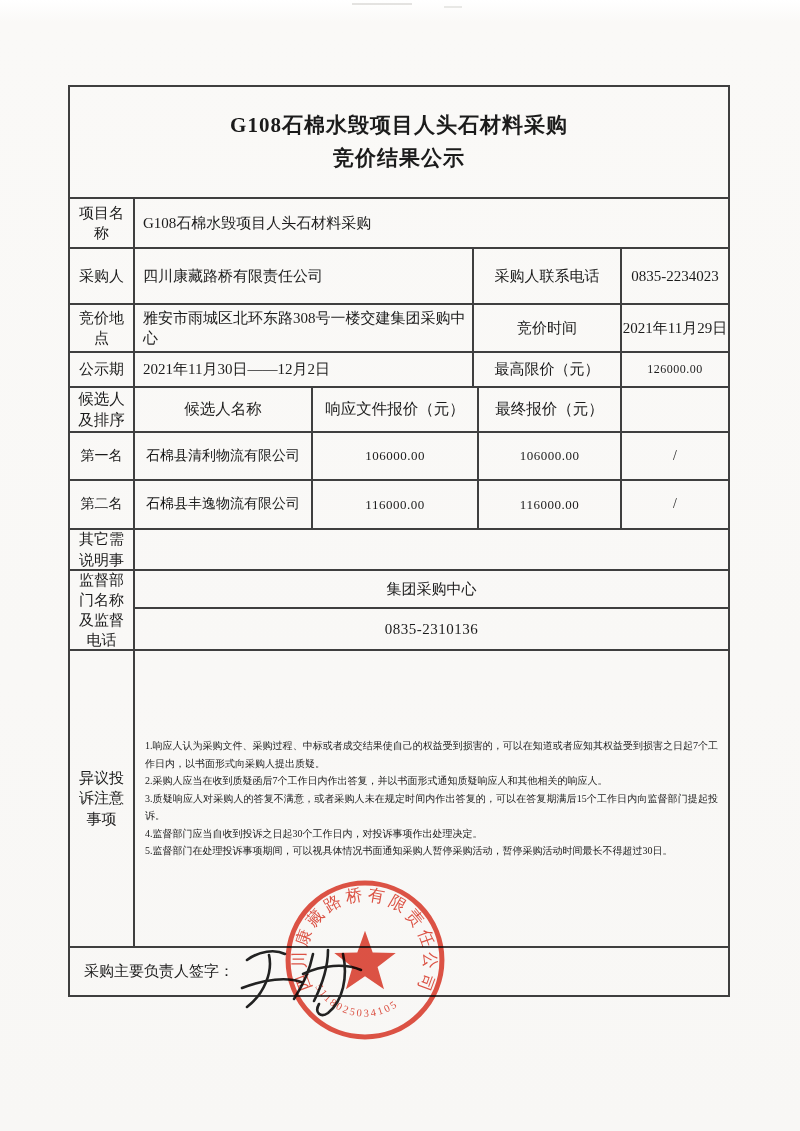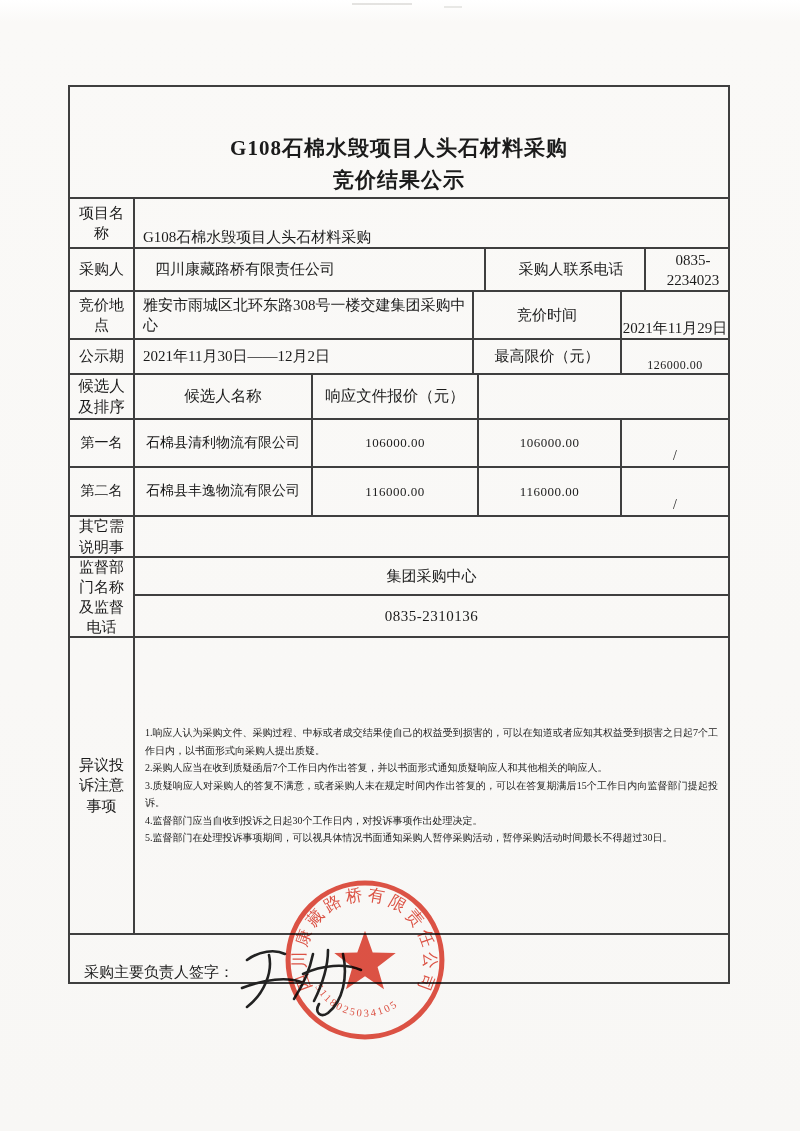--- a/index.html
+++ b/index.html
@@ -29,35 +29,35 @@
     background:transparent;
   }
   .row{display:flex;border-bottom:2px solid var(--line);}
   .row:last-child{border-bottom:none;}
   .cell{
     display:flex;align-items:center;
     border-right:2px solid var(--line);
     font-size:15px;line-height:1.35;
     overflow:hidden;
   }
-  .cell.last{border-right:none;flex:1;align-items:flex-end;}
+  .cell.last{border-right:none;flex:1;}
   .c-center{justify-content:center;text-align:center;}
   .c-left{justify-content:flex-start;padding-left:8px;padding-right:6px;}
   .w-label{width:65px;justify-content:center;text-align:center;padding:0 4px;}
   .w-v1{width:339px;}
   .w-v2{width:148px;}
   .w-name{width:178px;}
   .w-price{width:166px;}
   .w-final{width:143px;}
 
   .r-title{height:112px;}
   .r-title .cell{font-size:21px;font-weight:bold;letter-spacing:1px;}
   .title-lines{width:100%;text-align:center;line-height:1.55;}
   .r-project{height:50px;}
-  .r-purchaser{height:43px;gap:12px;}
+  .r-purchaser{height:56px;}
   .r-place{height:48px;}
   .r-publicity{height:35px;}
   .r-publicity .max-price{font-size:12px;letter-spacing:.5px;}
   .r-chead{height:45px;}
   .r-chead .cell{font-size:15.5px;}
   .r-cand{height:48px;}
   .r-cand2{height:49px;}
   .r-cand .cell,.r-cand2 .cell{font-size:14px;}
   .price-num{font-size:13px !important;letter-spacing:.5px;}
   .r-other{height:41px;}
@@ -127,20 +127,21 @@
       <div class="cell w-label">公示期</div>
       <div class="cell w-v1 c-left">2021年11月30日——12月2日</div>
       <div class="cell w-v2 c-center">最高限价（元）</div>
       <div class="cell last c-center max-price">126000.00</div>
     </div>
 
     <div class="row r-chead">
       <div class="cell w-label">候选人及排序</div>
       <div class="cell w-name c-center">候选人名称</div>
       <div class="cell w-price c-center">响应文件报价（元）</div>
+      <div class="cell w-final c-center">最终报价（元）</div>
     </div>
 
     <div class="row r-cand">
       <div class="cell w-label">第一名</div>
       <div class="cell w-name c-center">石棉县清利物流有限公司</div>
       <div class="cell w-price c-center price-num">106000.00</div>
       <div class="cell w-final c-center price-num">106000.00</div>
       <div class="cell last c-center">/</div>
     </div>
 

